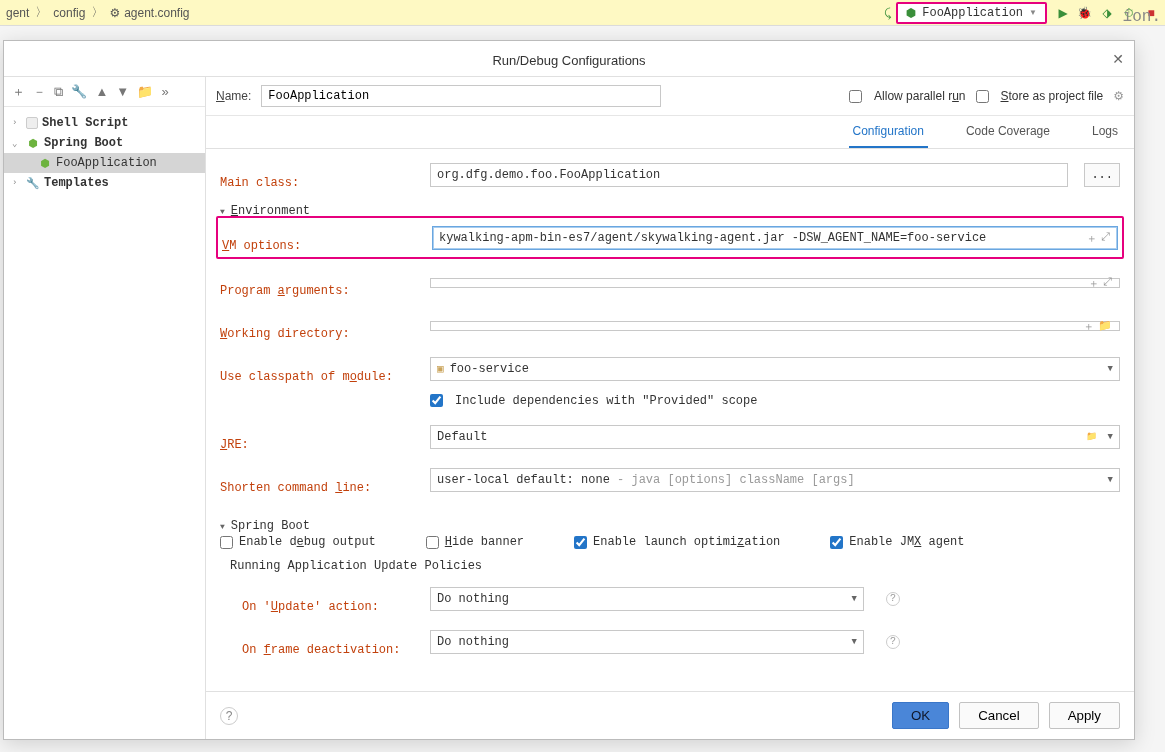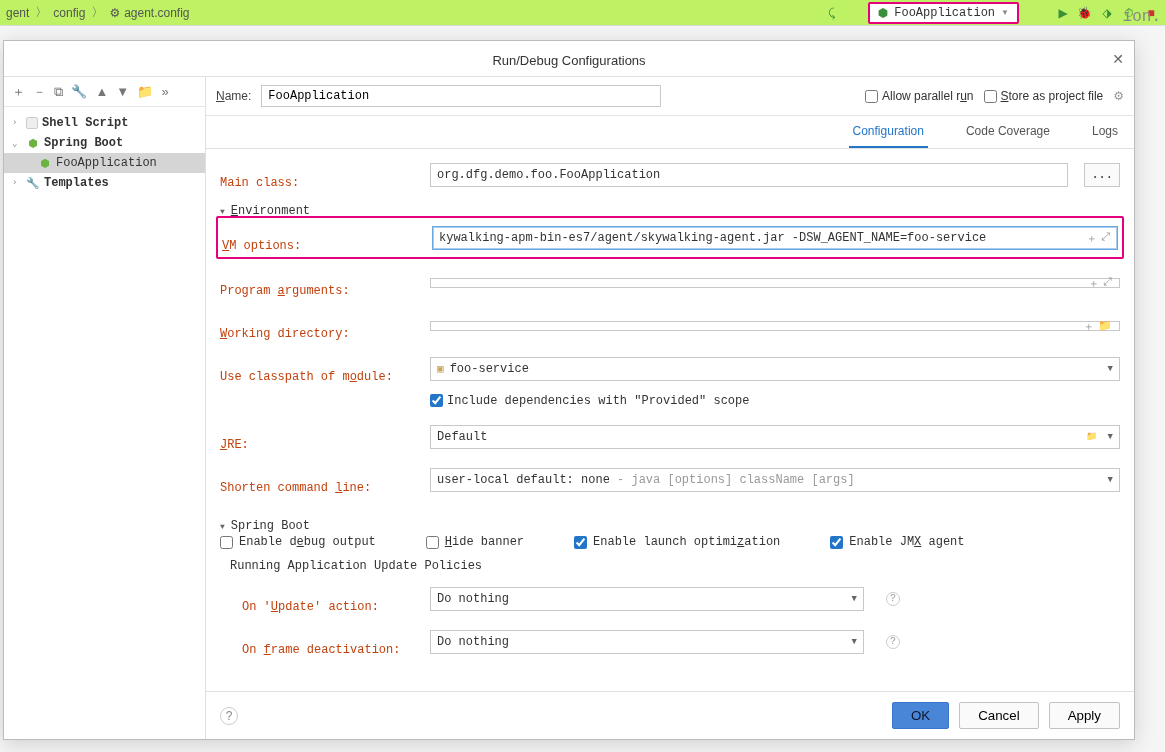--- a/index.html
+++ b/index.html
@@ -1,20 +1,20 @@
 <!DOCTYPE html>
 <html><head>
 <meta charset="utf-8">
 <style>
 * { box-sizing: border-box; margin: 0; padding: 0; }
 body { font-family: "Segoe UI", Arial, sans-serif; font-size: 12px; background: #f5f5f5; color: #333; width: 1165px; height: 752px; overflow: hidden; position: relative; }
 .mono { font-family: "Consolas", "Courier New", monospace; }
 
 
-.top-bar { height: 26px; background: #bef264; border-bottom: 1px solid #dcdcdc; display: flex; align-items: center; padding: 0 6px; gap: 28px; }
+.top-bar { height: 26px; background: #fef9c3; border-bottom: 1px solid #dcdcdc; display: flex; align-items: center; padding: 0 6px; }
 .breadcrumb { display: flex; align-items: center; gap: 4px; flex: 1; }
 .breadcrumb span { color: #555; }
 .bc-sep { color: #aaa; padding: 0 2px; }
 .run-combo { border: 2px solid #e6007e; border-radius: 2px; display: flex; align-items: center; padding: 2px 8px; gap: 6px; background: #fff; }
 .run-combo .tri { color: #888; font-size: 8px; }
 .tb-icons { display: flex; gap: 6px; margin-left: 8px; align-items: center; }
 .tb-icon { width: 16px; height: 16px; display: flex; align-items: center; justify-content: center; color: #3a8f3a; }
 .tb-icon.bug { color: #3a8f3a; }
 .tb-icon.stop { color: #c33; }
 .ic-green{ color:#3a8f3a; }
@@ -37,21 +37,21 @@
 .ic-script { color: #5a7; background:#eee; border:1px solid #ccc; border-radius:2px; width:12px; height:12px; }
 .ic-spring { color: #6db33f; }
 .ic-templates { color: #888; }
 
 
 .right-panel { flex: 1; display: flex; flex-direction: column; overflow: hidden; }
 .right-top { display: flex; align-items: center; gap: 10px; padding: 8px 10px; border-bottom: 1px solid #e6e6e6; flex-wrap: wrap; }
 .lbl { color: #444; }
 .name-input { flex: 0 0 400px; }
 .text-input { border: 1px solid #c8c8c8; padding: 3px 6px; font-size: 12px; background: #fff; }
-.chk-wrap { display: flex; align-items: center; gap: 4px; }
+.chk-wrap { display: flex; align-items: center; gap: 12px; }
 .chk { width: 13px; height: 13px; }
 .gear-icon { color: #999; margin-left: auto; }
 
 
 .tabs { display: flex; gap: 34px; padding: 0 12px; border-bottom: 1px solid #e0e0e0; justify-content: flex-end; }
 .tab { padding: 8px 4px; cursor: pointer; color: #555; border-bottom: 2px solid transparent; }
 .tab.active { color: #2375c8; border-bottom-color: #2375c8; }
 
 
 .form-area { padding: 10px 14px; overflow-y: auto; flex: 1; }

